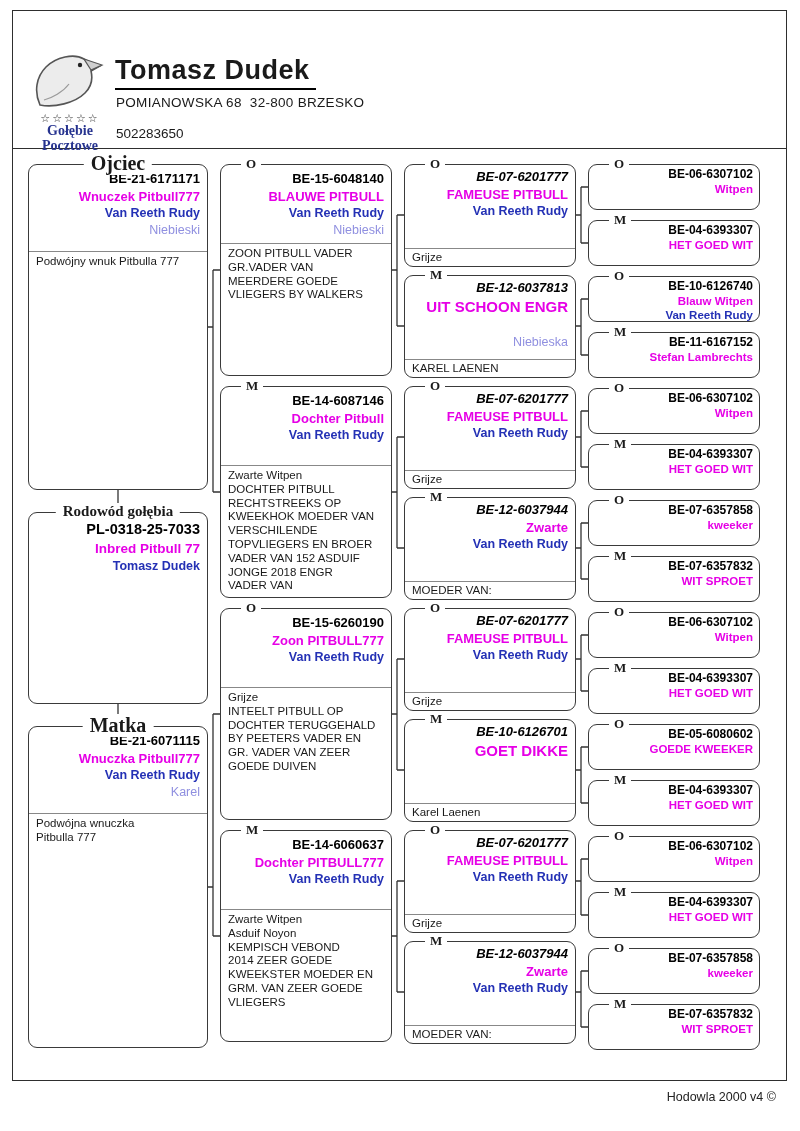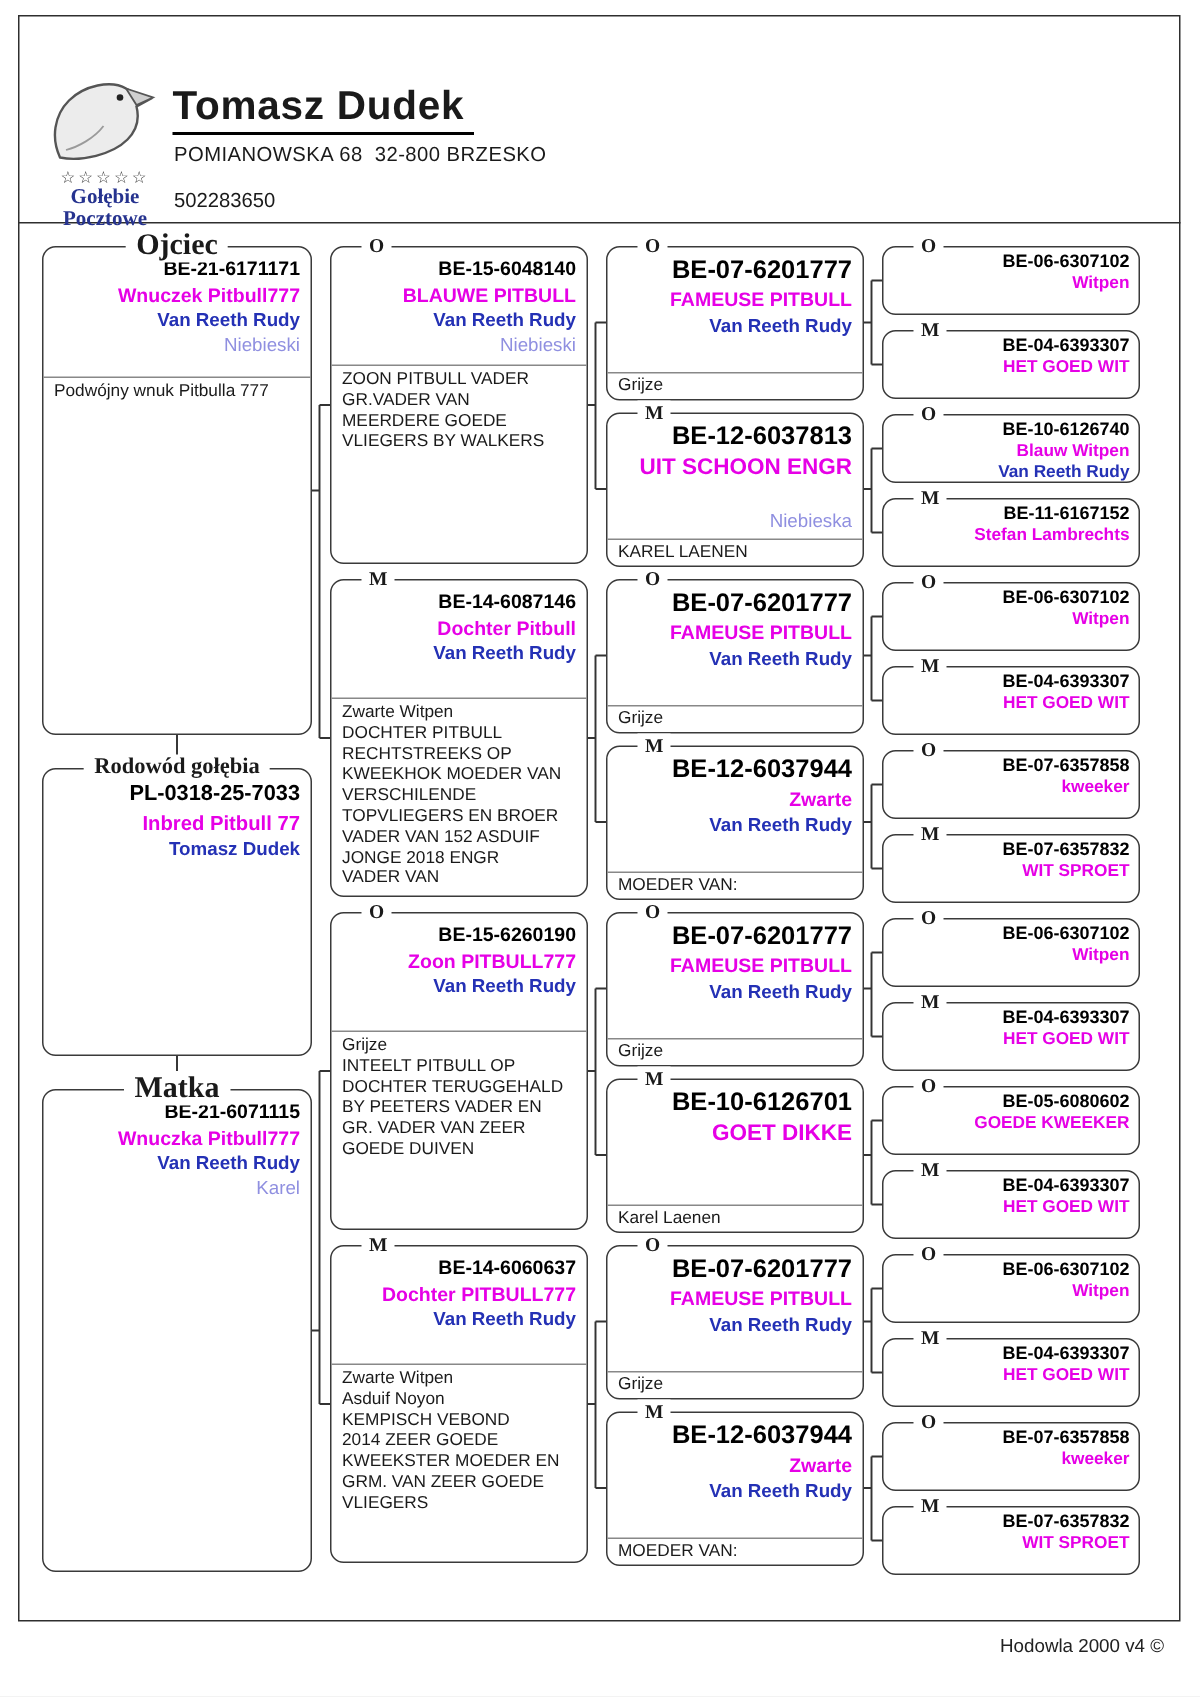--- a/index.html
+++ b/index.html
@@ -43,21 +43,21 @@
   .breeder { font-weight:bold; font-size:12.5px; line-height:1.35; color:var(--blue); min-height:17px; }
   .pcolor  { font-size:12.5px; line-height:1.35; color:var(--purp); min-height:17px; }
   .note { border-top:1px solid #888; padding:3px 7px 0; font-size:11.5px; line-height:1.2; white-space:pre-line; }
   .box.g1 .bhdr { height:86px; }
   .box.c2 .bhdr { height:78px; }
   .subjhdr { padding-top:7px; }
   .subjhdr .ring { font-size:14.5px; }
   .subjhdr .pname { font-size:13.5px; }
 
   .c3 .bhdr { padding-top:4px; }
-  .c3 .ring { font-size:17px; line-height:1.3; }
+  .c3 .ring { font-size:13px; line-height:1.3;font-style:italic; }
   .bottomnote { position:absolute; left:0; right:0; bottom:0; border-top:1px solid #888; padding:2px 7px 3px; font-size:11.5px; }
 
   .c4 .bhdr { padding:2px 6px 0; }
   .c4 .ring    { font-size:12px;   line-height:1.22; }
   .c4 .pname   { font-size:11.5px; line-height:1.22; min-height:0; }
   .c4 .breeder { font-size:11.5px; line-height:1.22; min-height:0; }
 
   .connectors { position:absolute; left:0; top:0; pointer-events:none; }
 </style>
 </head>
@@ -121,20 +121,22 @@
   </div>
 
   <div class="box c1 g1" style="top:726px;height:322px">
     <span class="toplabel">Matka</span>
     <div class="bhdr">
       <div class="ring">BE-21-6071115</div>
       <div class="pname">Wnuczka Pitbull777</div>
       <div class="breeder">Van Reeth Rudy</div>
       <div class="pcolor">Karel</div>
     </div>
+    <div class="note">Podwójna wnuczka
+Pitbulla 777</div>
   </div>
 
   <div class="box c2" style="top:164px;height:212px">
     <span class="sex">O</span>
     <div class="bhdr">
       <div class="ring">BE-15-6048140</div>
       <div class="pname">BLAUWE PITBULL</div>
       <div class="breeder">Van Reeth Rudy</div>
       <div class="pcolor">Niebieski</div>
     </div>

